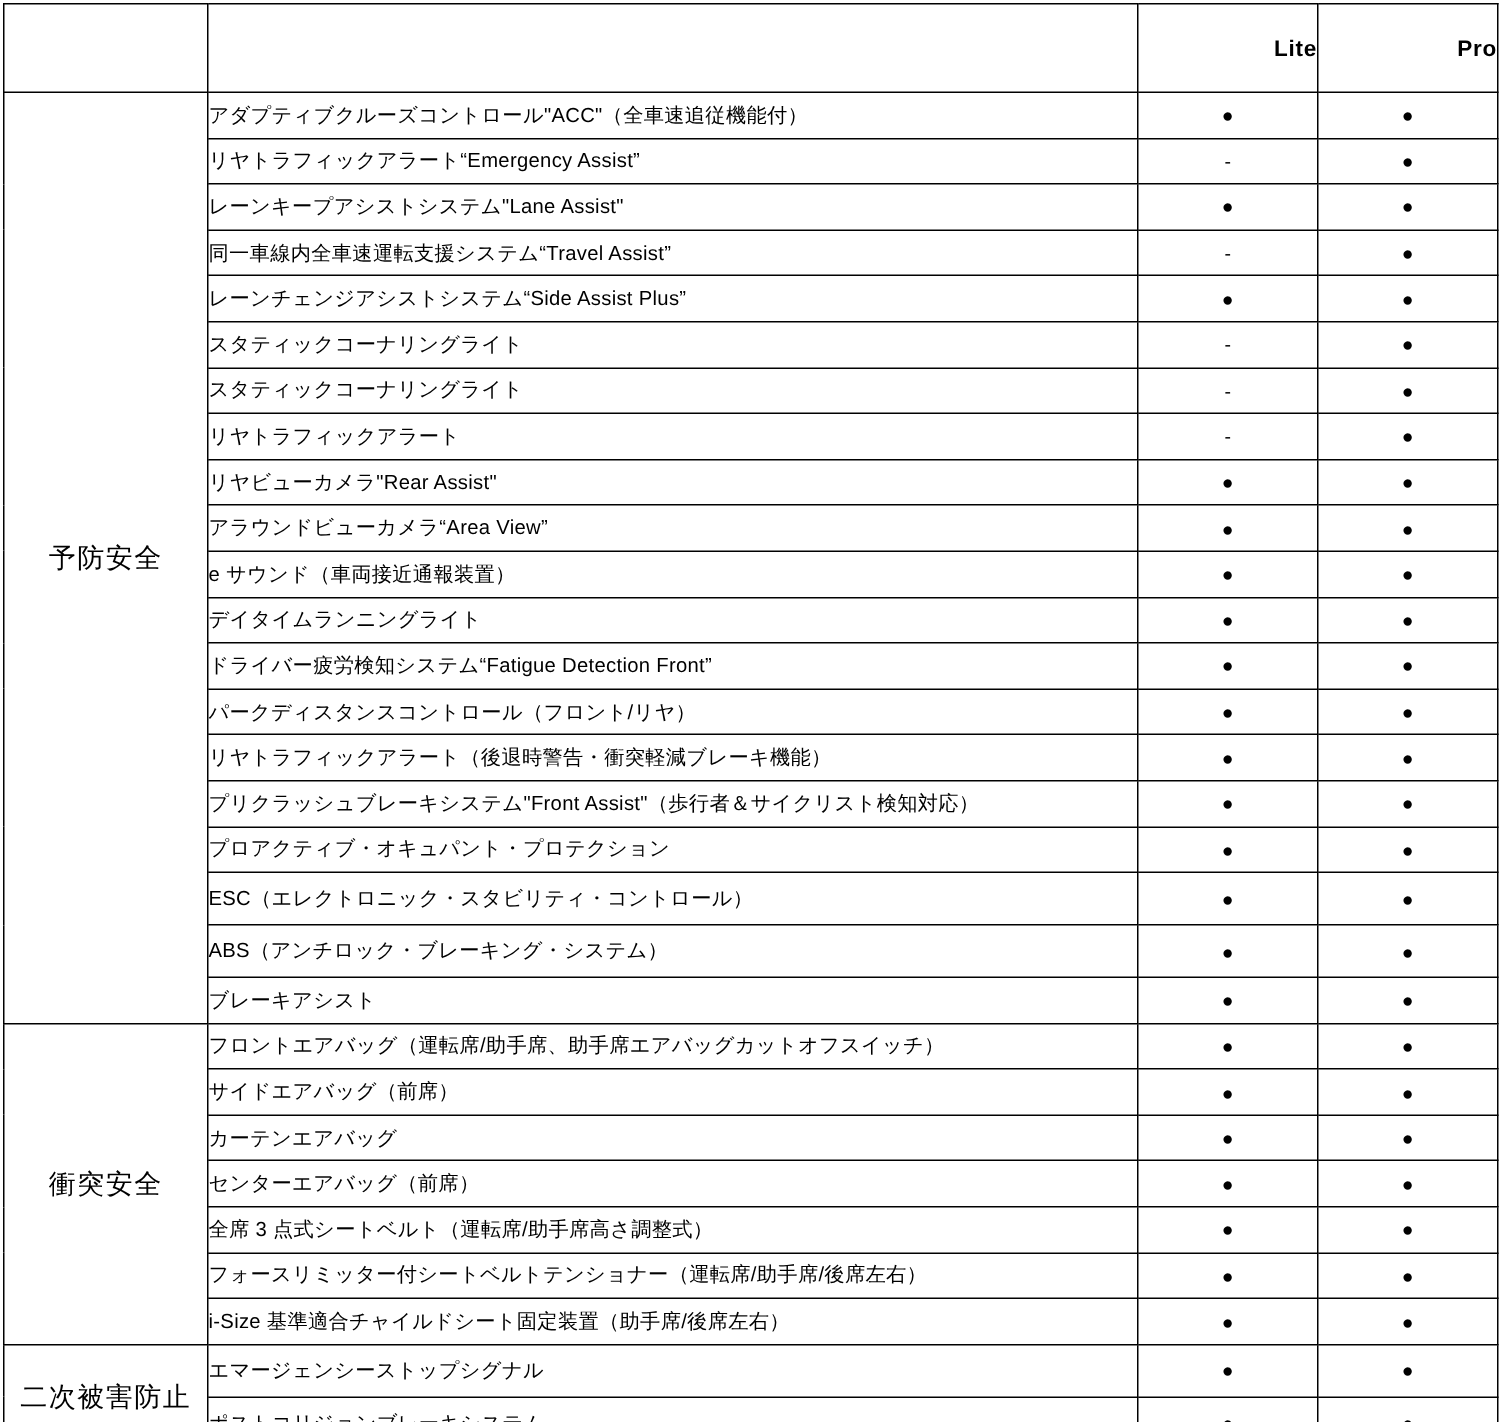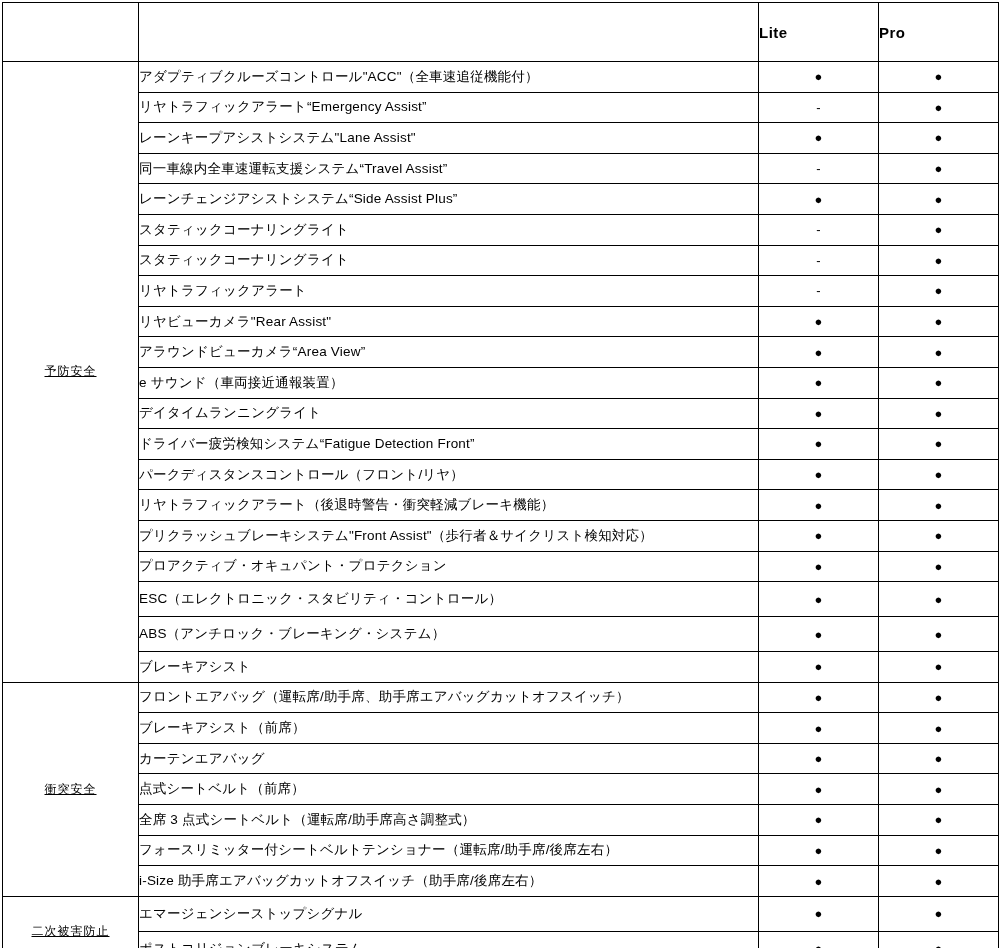--- a/index.html
+++ b/index.html
@@ -25,30 +25,29 @@
   #spec-table col.c-grade    { width: 120px; }
   #spec-table td, #spec-table th {
     border: 1px solid #000000;
     padding: 0;
     vertical-align: middle;
   }
   .hdr-blank {
     height: 58px;
   }
   .hdr-grade {
-    text-align: left;
+    text-align: right;
     font-weight: bold;
     font-size: 15px;
     letter-spacing: 0.5px;
   }
   .cat-cell {
     text-align: center;
-    font-size: 12px;
+    font-size: 18px;
     letter-spacing: 1px;
-    text-decoration: underline;
   }
   .feat-cell {
     font-size: 13.5px;
     padding: 0 0 0 12px;
     letter-spacing: 0.2px;
     white-space: nowrap;
     overflow: hidden;
   }
   .mark-cell {
     text-align: center;
@@ -187,46 +186,46 @@
         <td class="mark-cell"><span class="dot">●</span></td>
         <td class="mark-cell"><span class="dot">●</span></td>
       </tr>
       <tr class="row-std">
         <td class="cat-cell" rowspan="7">衝突安全</td>
         <td class="feat-cell">フロントエアバッグ（運転席/助手席、助手席エアバッグカットオフスイッチ）</td>
         <td class="mark-cell"><span class="dot">●</span></td>
         <td class="mark-cell"><span class="dot">●</span></td>
       </tr>
       <tr class="row-std">
-        <td class="feat-cell">ブレーキアシスト（前席）</td>
+        <td class="feat-cell">サイドエアバッグ（前席）</td>
         <td class="mark-cell"><span class="dot">●</span></td>
         <td class="mark-cell"><span class="dot">●</span></td>
       </tr>
       <tr class="row-std">
         <td class="feat-cell">カーテンエアバッグ</td>
         <td class="mark-cell"><span class="dot">●</span></td>
         <td class="mark-cell"><span class="dot">●</span></td>
       </tr>
       <tr class="row-std">
-        <td class="feat-cell">点式シートベルト（前席）</td>
+        <td class="feat-cell">センターエアバッグ（前席）</td>
         <td class="mark-cell"><span class="dot">●</span></td>
         <td class="mark-cell"><span class="dot">●</span></td>
       </tr>
       <tr class="row-std">
         <td class="feat-cell">全席 3 点式シートベルト（運転席/助手席高さ調整式）</td>
         <td class="mark-cell"><span class="dot">●</span></td>
         <td class="mark-cell"><span class="dot">●</span></td>
       </tr>
       <tr class="row-std">
         <td class="feat-cell">フォースリミッター付シートベルトテンショナー（運転席/助手席/後席左右）</td>
         <td class="mark-cell"><span class="dot">●</span></td>
         <td class="mark-cell"><span class="dot">●</span></td>
       </tr>
       <tr class="row-std">
-        <td class="feat-cell">i-Size 助手席エアバッグカットオフスイッチ（助手席/後席左右）</td>
+        <td class="feat-cell">i-Size 基準適合チャイルドシート固定装置（助手席/後席左右）</td>
         <td class="mark-cell"><span class="dot">●</span></td>
         <td class="mark-cell"><span class="dot">●</span></td>
       </tr>
       <tr class="row-tall">
         <td class="cat-cell" rowspan="2">二次被害防止</td>
         <td class="feat-cell">エマージェンシーストップシグナル</td>
         <td class="mark-cell"><span class="dot">●</span></td>
         <td class="mark-cell"><span class="dot">●</span></td>
       </tr>
       <tr class="row-tall">

